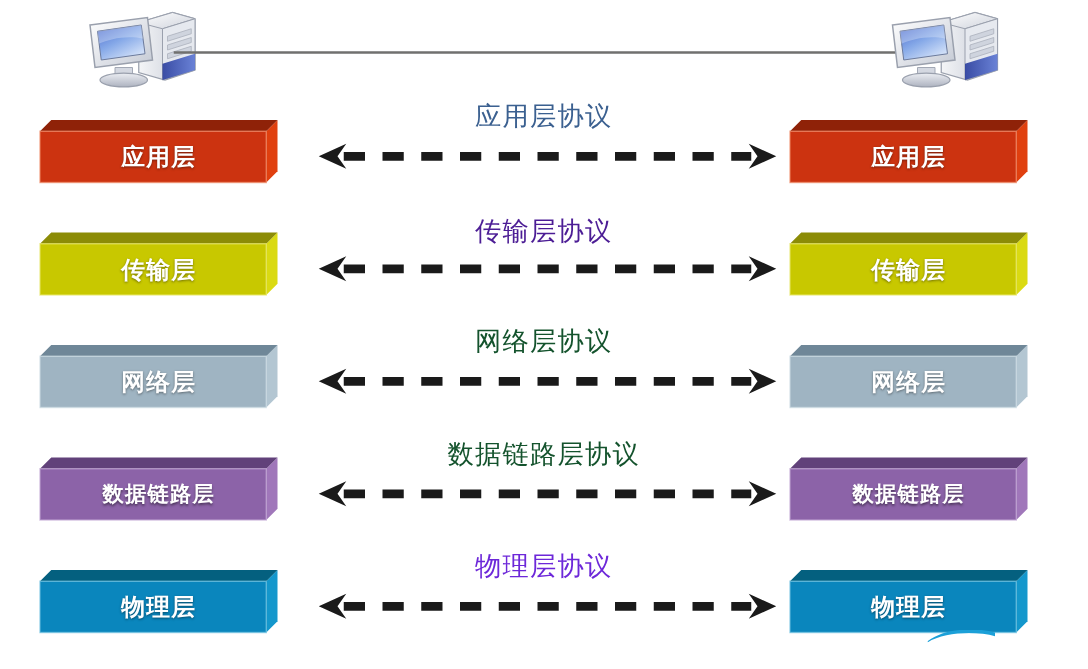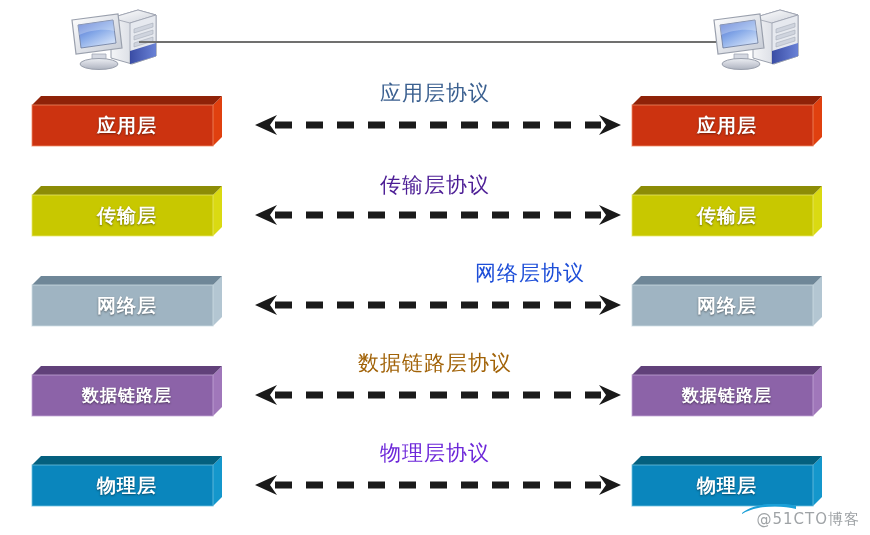--- a/index.html
+++ b/index.html
@@ -314,21 +314,21 @@
       <div class="proto-arrow" style="left: 255px; top: 292px;">
   <svg width="366" height="26" viewBox="0 0 366 26">
 
     <path d="M0 13 L22 3 L15 13 L22 23 Z" fill="#1a1a1a"></path>
 
     <path d="M366 13 L344 3 L351 13 L344 23 Z" fill="#1a1a1a"></path>
 
     <line x1="20" y1="13" x2="346" y2="13" stroke="#1a1a1a" stroke-width="7" stroke-dasharray="17 14" stroke-linecap="butt"></line>
   </svg>
       </div>
-      <div class="proto-label" style="left: 285px; top: 259px; width: 300px; color: #1d4ed8; text-align: right;">网络层协议</div>
+      <div class="proto-label" style="left: 285px; top: 259px; width: 300px; color: #14532d;">网络层协议</div>
       <div class="layer-box small" style="left: 32px; top: 366px;">
   <svg viewBox="0 0 190 50">
 
     <path d="M181 9 L190 0 L190 41 L181 50 Z" fill="#a077ba"></path>
 
     <path d="M0 9 L9 0 L190 0 L181 9 Z" fill="#61417a"></path>
 
     <rect x="0" y="9" width="181" height="41" fill="#8c63a8"></rect>
 
     <rect x="0" y="9" width="181" height="41" fill="none" stroke="#c3a8d6" stroke-width="1.2" opacity="0.65"></rect>
@@ -351,21 +351,21 @@
       <div class="proto-arrow" style="left: 255px; top: 382px;">
   <svg width="366" height="26" viewBox="0 0 366 26">
 
     <path d="M0 13 L22 3 L15 13 L22 23 Z" fill="#1a1a1a"></path>
 
     <path d="M366 13 L344 3 L351 13 L344 23 Z" fill="#1a1a1a"></path>
 
     <line x1="20" y1="13" x2="346" y2="13" stroke="#1a1a1a" stroke-width="7" stroke-dasharray="17 14" stroke-linecap="butt"></line>
   </svg>
       </div>
-      <div class="proto-label" style="left: 285px; top: 349px; width: 300px; color: #a16207;">数据链路层协议</div>
+      <div class="proto-label" style="left: 285px; top: 349px; width: 300px; color: #14532d;">数据链路层协议</div>
       <div class="layer-box" style="left: 32px; top: 456px;">
   <svg viewBox="0 0 190 50">
 
     <path d="M181 9 L190 0 L190 41 L181 50 Z" fill="#1497cc"></path>
 
     <path d="M0 9 L9 0 L190 0 L181 9 Z" fill="#04607f"></path>
 
     <rect x="0" y="9" width="181" height="41" fill="#0a86bd"></rect>
 
     <rect x="0" y="9" width="181" height="41" fill="none" stroke="#6ec2e0" stroke-width="1.2" opacity="0.65"></rect>
@@ -397,14 +397,13 @@
       </div>
       <div class="proto-label" style="left: 285px; top: 439px; width: 300px; color: #6d28d9;">物理层协议</div>
     </div>
 
   <div class="watermark-swoosh">
     <svg viewBox="0 0 54 10" width="54" height="10">
       <path d="M0 9 C14 -2, 40 -2, 54 2 L54 5 C40 1, 14 1, 0 10 Z" fill="#1ba0d8"></path>
     </svg>
   </div>
 
-  <div class="watermark">@51CTO博客</div>
 </div>
 
 </body></html>

